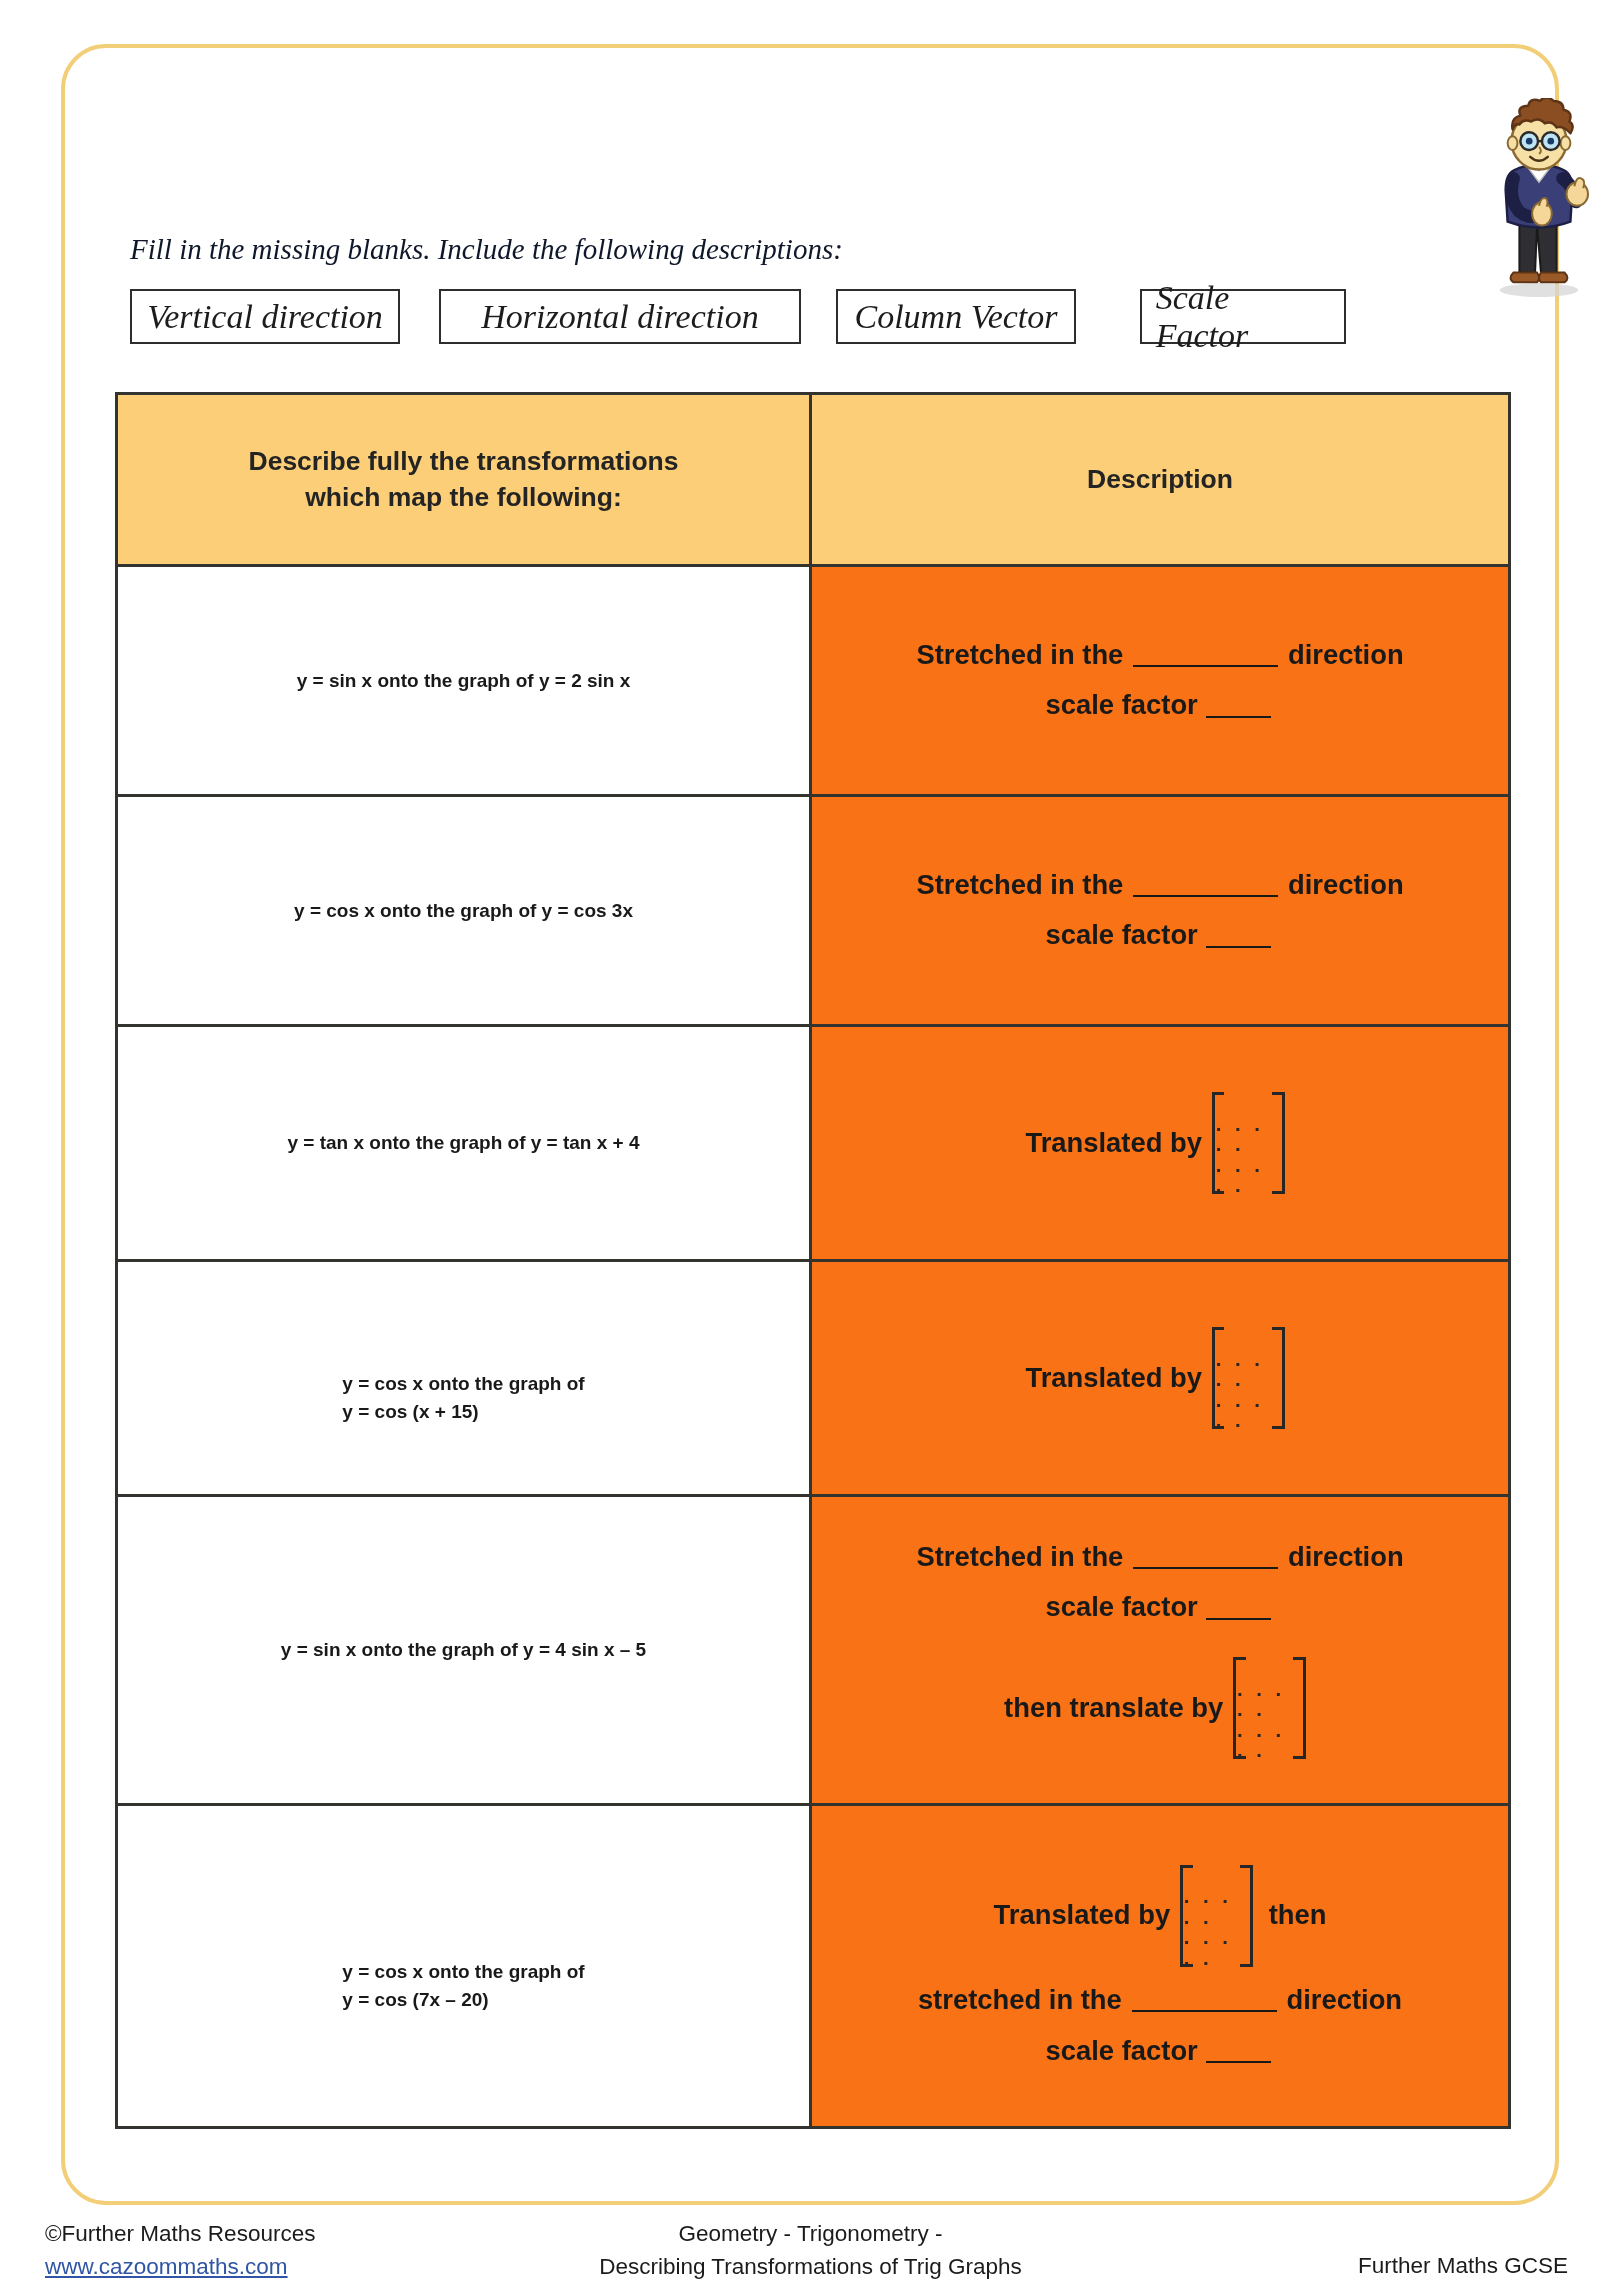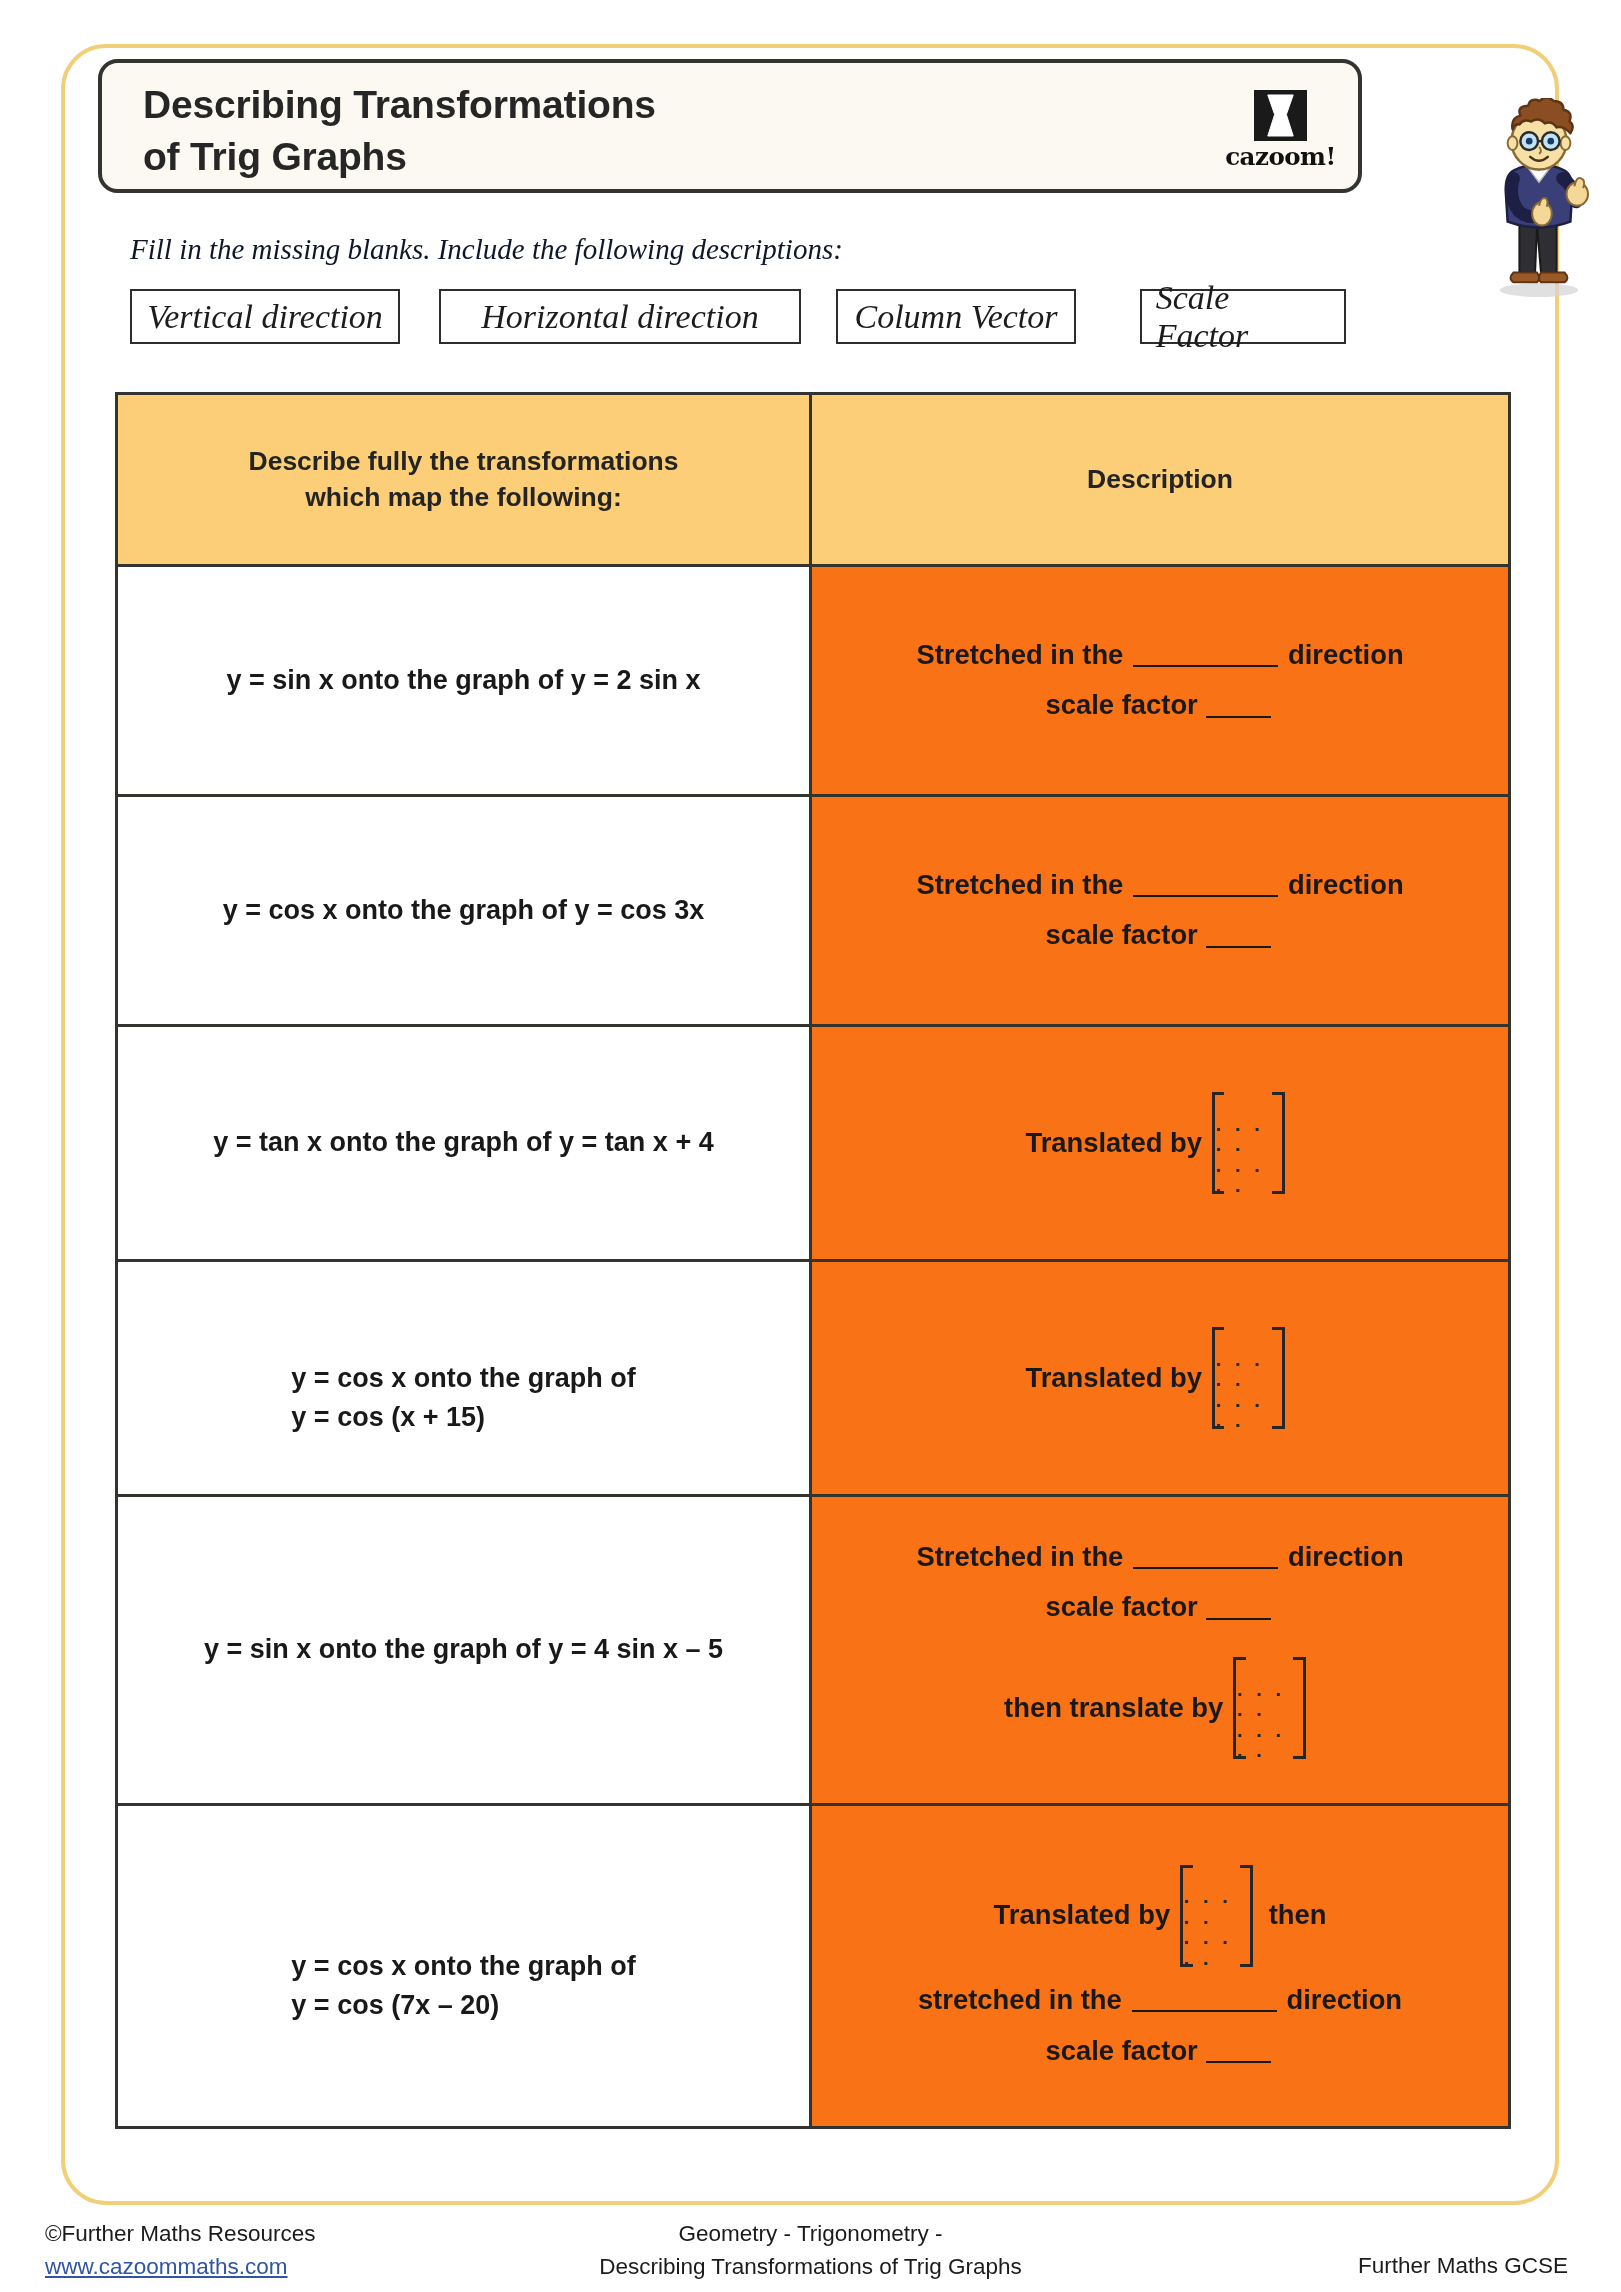--- a/index.html
+++ b/index.html
@@ -156,21 +156,21 @@
     text-align: center;
     font-size: 26.5px;
     font-weight: bold;
     color: #242424;
     line-height: 1.35;
     white-space: pre-line;
   }
 
   .q-cell {
     text-align: center;
-    font-size: 27px;
+    font-size: 19px;
     font-weight: bold;
     color: #191919;
     background: #fff;
     line-height: 1.45;
     padding: 9.8px 17.6px;
   }
   .q-cell .two-line {
     display: inline-block;
     text-align: left;
     white-space: pre-line;
@@ -285,33 +285,20 @@
     top: 35px;
   }
 </style>
 </head>
 <body>
 
 <div class="page-frame"></div>
 
 <div class="header-zone">
 
-  <div class="title-box">
-    <div class="title-text">Describing Transformations
-of Trig Graphs</div>
-
-    <div class="logo-box">
-      <div class="logo-mark">
-        <svg width="43" height="45" viewBox="0 0 44 46" aria-hidden="true">
-          <path d="M9 2 L35 2 L28 22 L35 44 L9 44 L16 22 Z" fill="#ffffff" stroke="#ffffff" stroke-width="1"></path>
-        </svg>
-      </div>
-      <div class="logo-word">cazoom!</div>
-    </div>
-  </div>
 
   <div class="mascot">
     <svg width="118" height="201" viewBox="0 0 120 205" aria-hidden="true">
 
       <ellipse cx="60" cy="196" rx="40" ry="7" fill="#d6d6d6" opacity="0.75"></ellipse>
 
       <path d="M40 120 L40 178 L56 178 L58 130 L62 178 L78 178 L78 120 Z" fill="#2f2f33" stroke="#1a1a1a" stroke-width="2"></path>
 
       <path d="M34 178 q-6 6 0 10 h24 q4-4 0-10 z" fill="#9a5a28" stroke="#5d3415" stroke-width="2"></path>
       <path d="M62 178 q-4 6 0 10 h24 q6-4 0-10 z" fill="#9a5a28" stroke="#5d3415" stroke-width="2"></path>

